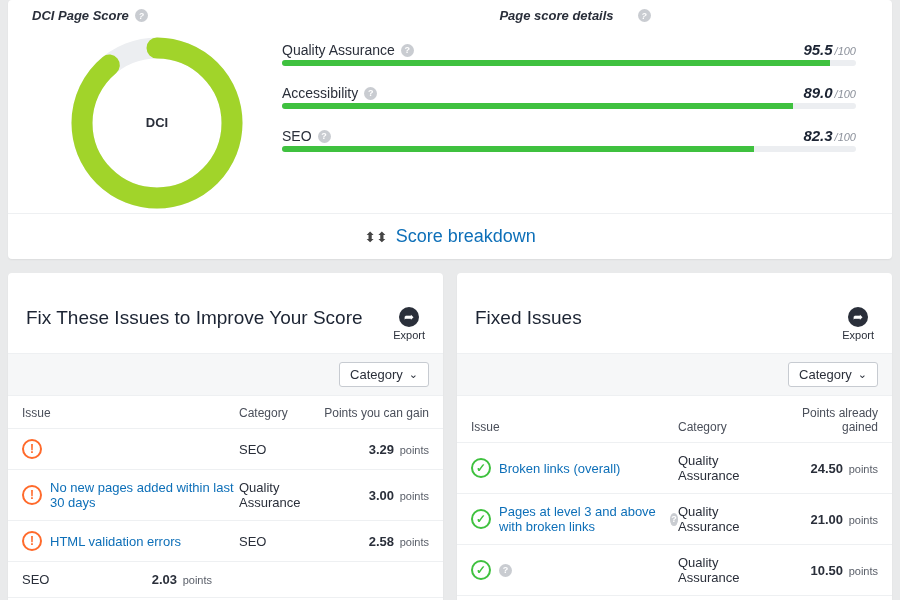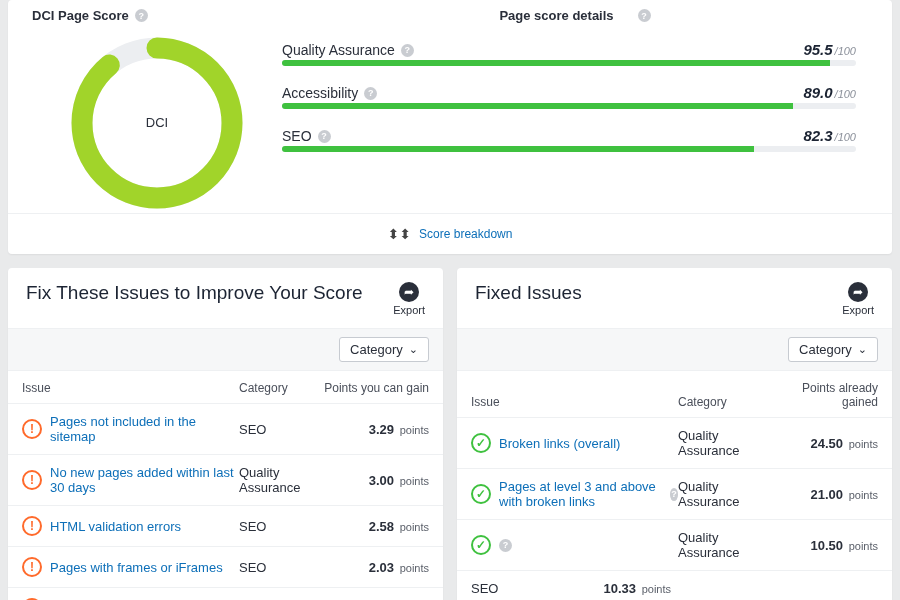--- a/index.html
+++ b/index.html
@@ -2,48 +2,48 @@
 <html><head>
 <meta charset="utf-8">
 <style>
   * { box-sizing: border-box; margin: 0; padding: 0; }
   body { font-family: -apple-system, BlinkMacSystemFont, "Segoe UI", Arial, sans-serif; background: #e9eaeb; color: #2a2f3a; width: 900px; height: 600px; overflow: hidden; }
   .card { background: #fff; border-radius: 4px; box-shadow: 0 1px 2px rgba(0,0,0,0.06); }
   .top-card { margin: 0 8px 0 8px; padding: 0; }
   .top-header { display: flex; padding: 8px 24px 0 24px; }
   .dci-col { width: 250px; }
   .details-col { flex: 1; }
-  .section-title { font-size: 13px; font-weight: 600; color: #2a2f3a; display: flex; align-items: center; gap: 6px; }
+  .section-title { font-size: 13px; font-weight: 600; color: #2a2f3a; display: flex; align-items: center; gap: 6px; font-style: italic; }
   .help-icon { width: 13px; height: 13px; border-radius: 50%; background: #c9ccd1; color: #fff; font-size: 9px; display: inline-flex; align-items: center; justify-content: center; font-weight: bold; cursor: pointer; }
   .ring-wrap { display:flex; justify-content:center; margin-top:10px; }
   .ring { width: 180px; height: 180px; position: relative; }
   .ring svg { width: 180px; height: 180px; transform: rotate(-90deg); }
   .ring-bg { stroke: #eceef1; }
   .ring-fg { stroke: #a1d42a; }
   .ring-center { position: absolute; inset: 0; display: flex; flex-direction: column; align-items: center; justify-content: center; }
-  .ring-label { font-size: 13px; font-weight: 400; color:#2a2f3a; margin-bottom: 2px; }
+  .ring-label { font-size: 13px; font-weight: 700; color:#2a2f3a; margin-bottom: 2px; }
   .ring-score { font-size: 40px; font-weight: 700; color: #1c2433; }
   .ring-score .max { font-size: 14px; font-weight: 500; color: #8b909a; margin-left: 4px; }
 
   .bars { padding: 0 12px 0 0; margin-top: 16px; }
   .bar-row { margin: 18px 0 6px; }
   .bar-top { display: flex; align-items: baseline; justify-content: space-between; margin-bottom: 2px; }
   .bar-name { font-size: 14px; color: #2a2f3a; display:flex; align-items:center; gap:6px; }
   .bar-val { font-size: 15px; font-weight: 700; color: #1c2433; font-style: italic; }
   .bar-val .max { font-size: 11px; font-weight: 500; color: #8b909a; margin-left: 2px; }
   .bar-track { height: 6px; background: #eceef1; border-radius: 3px; overflow: hidden; }
   .bar-fill { height: 100%; background: #3fc13f; }
 
   .breakdown { border-top: 1px solid #eef0f2; text-align: center; padding: 12px 0; display:flex; align-items:center; justify-content:center; gap:8px; }
-  .breakdown a { color: #0d6fb8; font-size: 12px; text-decoration: none; cursor: pointer; }
+  .breakdown a { color: #0d6fb8; font-size: 18px; text-decoration: none; cursor: pointer; }
   .tree-icon { font-size: 14px; color: #444; }
 
   .tables-row { display: flex; gap: 14px; padding: 14px 8px 0; }
   .table-card { flex: 1; display: flex; flex-direction: column; overflow: hidden; }
-  .table-header { display: flex; align-items: flex-start; justify-content: space-between; padding: 14px 18px 12px; }
+  .table-header { display: flex; align-items: flex-start; justify-content: space-between; padding: 14px 18px 12px; margin-top: 20px; }
   .table-title { font-size: 19px; font-weight: 500; color: #1c2433; }
   .export-btn { display: flex; flex-direction: column; align-items: center; font-size: 11px; color: #2a2f3a; cursor: pointer; gap: 2px; }
   .export-circle { width: 20px; height: 20px; border-radius: 50%; background: #2a2f3a; color:#fff; display:flex; align-items:center; justify-content:center; font-size:12px; }
 
   .filter-bar { background: #f6f7f8; padding: 8px 14px; display: flex; justify-content: flex-end; border-top:1px solid #eef0f2; border-bottom:1px solid #eef0f2;}
   .category-btn { border: 1px solid #c7cbd1; background: #fff; border-radius: 3px; padding: 4px 10px; font-size: 13px; display: flex; align-items: center; gap: 6px; cursor: pointer; }
   .chev { font-size: 11px; }
 
   .col-headers { display: flex; padding: 10px 14px 8px; font-size: 12px; color: #4a4f5a; align-items:flex-end; }
   .col-issue { flex: 1; }
@@ -148,21 +148,20 @@
     </div>
     <div class="col-headers">
       <div class="col-issue">Issue</div>
       <div class="col-cat">Category</div>
       <div class="col-pts">Points you can gain</div>
     </div>
     <div id="improve-rows">
         <div class="row">
           <div class="col-issue">
             <span class="icon-circle warn"></span>
-            <a>Pages not included in the sitemap</a>
           </div>
           <div class="col-cat">SEO</div>
           <div class="col-pts"><span class="pts-num">3.29</span> <span class="pts-lbl">points</span></div>
         </div>
         <div class="row">
           <div class="col-issue">
             <span class="icon-circle warn"></span>
             <a>No new pages added within last 30 days</a>
           </div>
           <div class="col-cat">Quality Assurance</div>
@@ -170,24 +169,20 @@
         </div>
         <div class="row">
           <div class="col-issue">
             <span class="icon-circle warn"></span>
             <a>HTML validation errors</a>
           </div>
           <div class="col-cat">SEO</div>
           <div class="col-pts"><span class="pts-num">2.58</span> <span class="pts-lbl">points</span></div>
         </div>
         <div class="row">
-          <div class="col-issue">
-            <span class="icon-circle warn"></span>
-            <a>Pages with frames or iFrames</a>
-          </div>
           <div class="col-cat">SEO</div>
           <div class="col-pts"><span class="pts-num">2.03</span> <span class="pts-lbl">points</span></div>
         </div>
         <div class="row">
           <div class="col-issue">
             <span class="icon-circle warn"></span>
           </div>
         </div>
       </div>
   </div>

